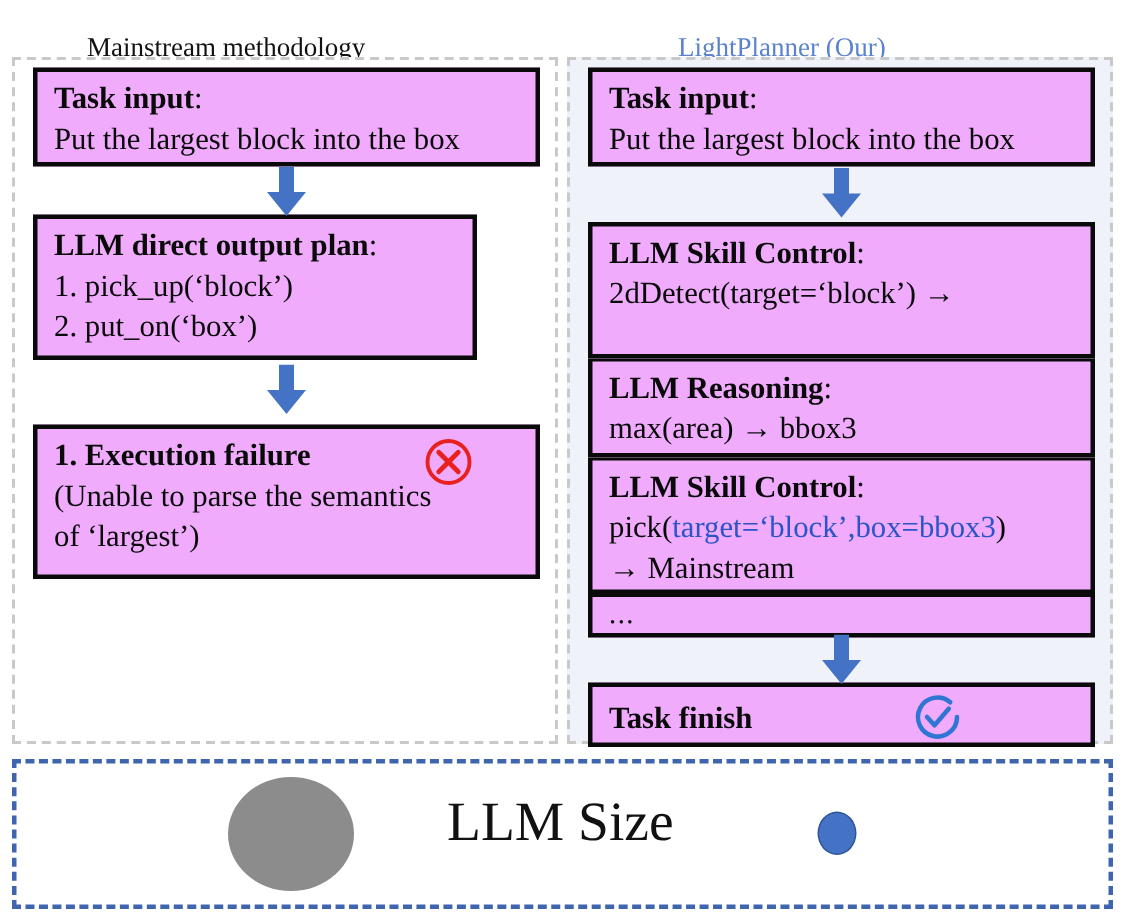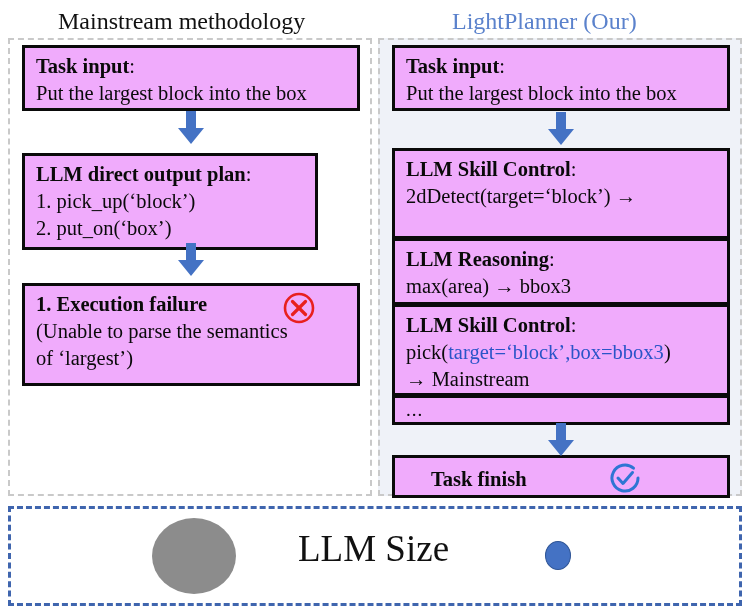--- a/index.html
+++ b/index.html
@@ -11,22 +11,22 @@
     width: 750px;
     height: 616px;
     position: relative;
     font-family: "Liberation Serif", "DejaVu Serif", serif;
     overflow: hidden;
   }
 
   
   .col-title {
     position: absolute;
-    top: 6px;
-    font-size: 24px;
+    top: 16px;
+    font-size: 18px;
     line-height: 30px;
     white-space: nowrap;
   }
   #title-left  { left: 58px;  color: #111111; }
   #title-right { left: 452px; color: #5B82CC; }
 
   
   .panel {
     position: absolute;
     box-sizing: border-box;
@@ -70,31 +70,31 @@
     color: #0a0a0a;
     white-space: nowrap;
   }
   .box .line b { font-weight: bold; }
   .blue { color: #2A54C8; }
   .thin-box { padding-top: 1px; padding-bottom: 2px; }
   .thin-box .line { font-size: 19px; line-height: 22px; letter-spacing: 1px; }
 
   
   #box-l-task  { left: 22px; top: 45px;  width: 338px; height: 66px; }
-  #box-l-plan  { left: 22px; top: 143px; width: 296px; height: 97px; margin-top: 10px; }
+  #box-l-plan  { left: 22px; top: 143px; width: 296px; height: 97px; }
   #box-l-fail  { left: 22px; top: 283px; width: 338px; height: 103px; }
 
   
   #box-r-task   { left: 392px; top: 45px;  width: 338px; height: 66px; }
   #box-r-skill1 { left: 392px; top: 148px; width: 338px; height: 91px; }
   #box-r-reason { left: 392px; top: 239px; width: 338px; height: 66px; border-top-width: 2px; }
   #box-r-skill2 { left: 392px; top: 305px; width: 338px; height: 91px; border-top-width: 2px; }
   #box-r-ellip  { left: 392px; top: 396px; width: 338px; height: 29px; border-top-width: 2px; }
   #box-r-finish { left: 392px; top: 455px; width: 338px; height: 43px; }
-  #box-r-finish .line { line-height: 33px; margin-left: 25px; }
+  #box-r-finish .line { line-height: 33px; }
 
   
   .arrow {
     position: absolute;
     width: 34px;
     height: 34px;
   }
 
   
   .icon-inline {

